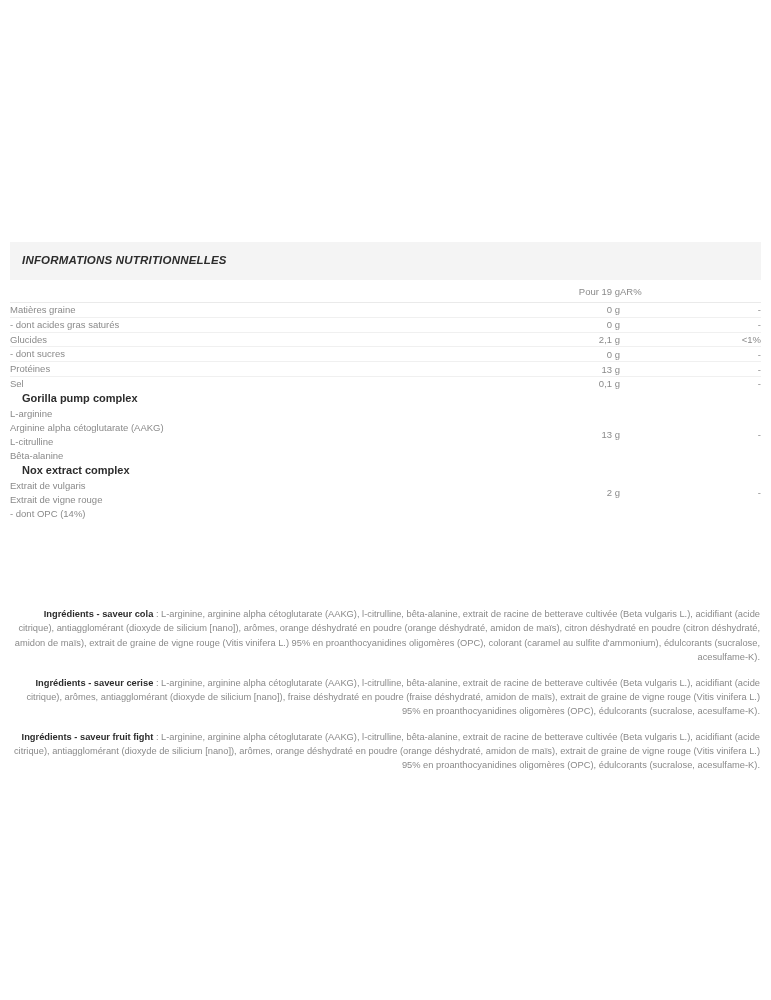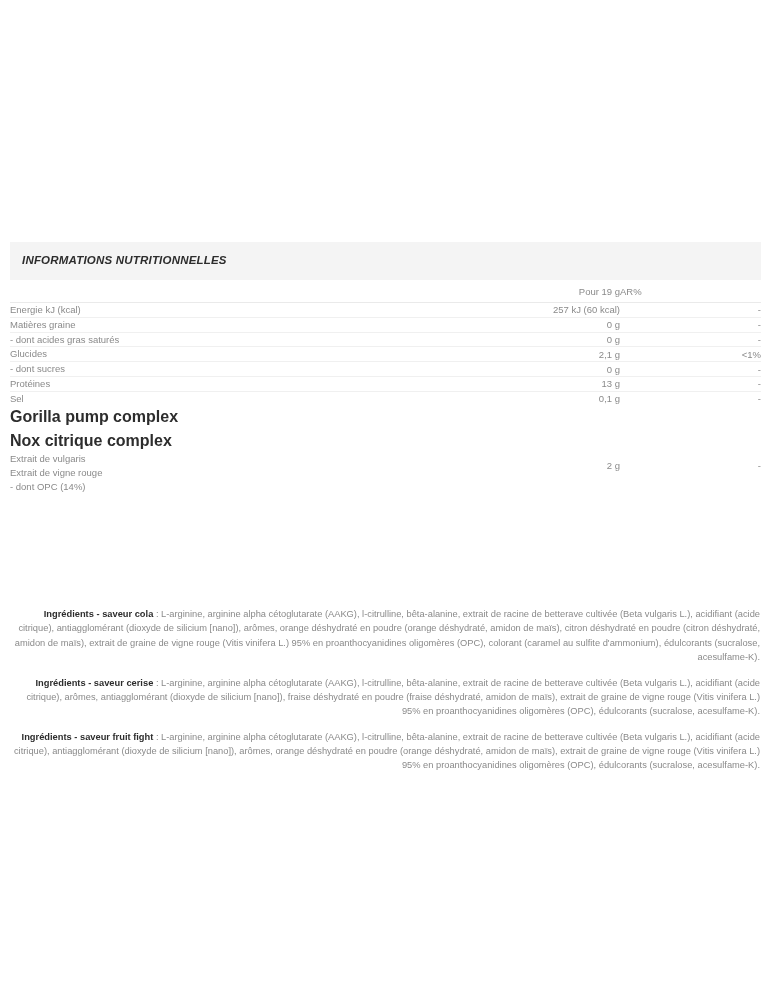--- a/index.html
+++ b/index.html
@@ -93,21 +93,22 @@
   }
   td.t-ar {
     text-align: right;
     padding-right: 2px;
     color: #9a9a9a;
   }
 
   .group-title {
     font-weight: bold;
     color: #2d2d2d;
-    font-size: 16px;
+    font-size: 11px;
+    margin-left: 12px;
   }
 
   .stack-line { display: block; line-height: 1.48; }
 
   
   .ingredients {
     position: absolute;
     left: 12px;
     top: 598px;
     width: 748px;
@@ -145,25 +146,20 @@
       <thead>
         <tr>
           <th class="h-label"></th>
           <th class="h-value">Pour 19 g</th>
           <th class="h-ar">AR%</th>
         </tr>
       </thead>
       <tbody>
 
         <tr>
-          <td class="t-label">Energie kJ (kcal)</td>
-          <td class="t-value">257 kJ (60 kcal)</td>
-          <td class="t-ar">-</td>
-        </tr>
-        <tr>
           <td class="t-label">Matières graine</td>
           <td class="t-value">0 g</td>
           <td class="t-ar">-</td>
         </tr>
         <tr>
           <td class="t-label">- dont acides gras saturés</td>
           <td class="t-value">0 g</td>
           <td class="t-ar">-</td>
         </tr>
         <tr>
@@ -189,24 +185,34 @@
         </tr>
 
         <tr class="no-rule">
           <td class="t-label">
             <span class="group-title">Gorilla pump complex</span>
           </td>
           <td class="t-value"></td>
           <td class="t-ar"></td>
         </tr>
 
-
-        <tr class="no-rule">
-          <td class="t-label">
-            <span class="group-title">Nox citrique complex</span>
+        <tr class="no-rule">
+          <td class="t-label">
+            <span class="stack-line">L-arginine</span>
+            <span class="stack-line">Arginine alpha cétoglutarate (AAKG)</span>
+            <span class="stack-line">L-citrulline</span>
+            <span class="stack-line">Bêta-alanine</span>
+          </td>
+          <td class="t-value">13 g</td>
+          <td class="t-ar">-</td>
+        </tr>
+
+        <tr class="no-rule">
+          <td class="t-label">
+            <span class="group-title">Nox extract complex</span>
           </td>
           <td class="t-value"></td>
           <td class="t-ar"></td>
         </tr>
 
         <tr class="no-rule">
           <td class="t-label">
             <span class="stack-line">Extrait de vulgaris</span>
             <span class="stack-line">Extrait de vigne rouge</span>
           </td>

